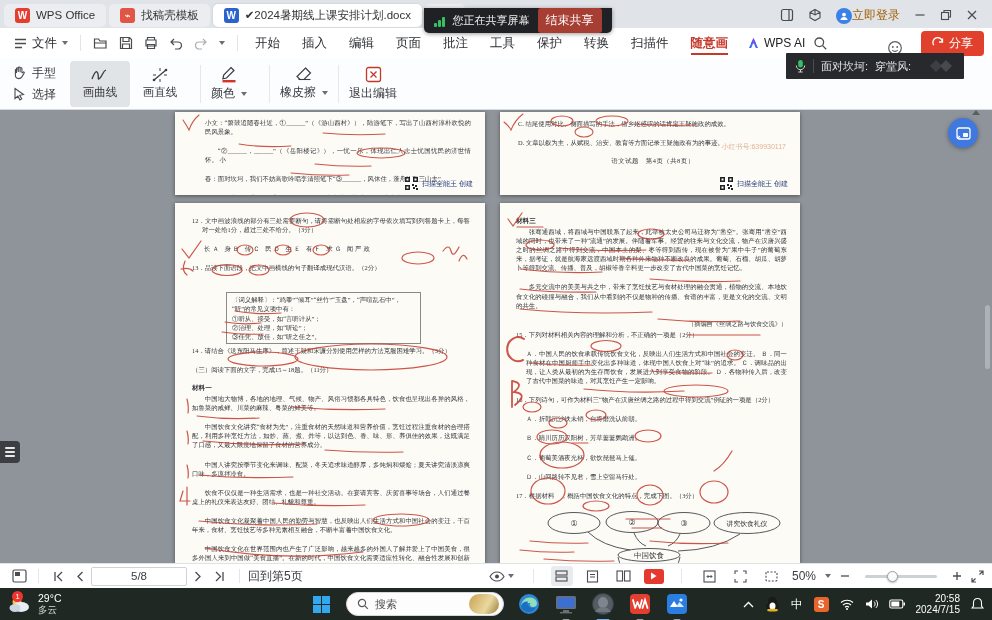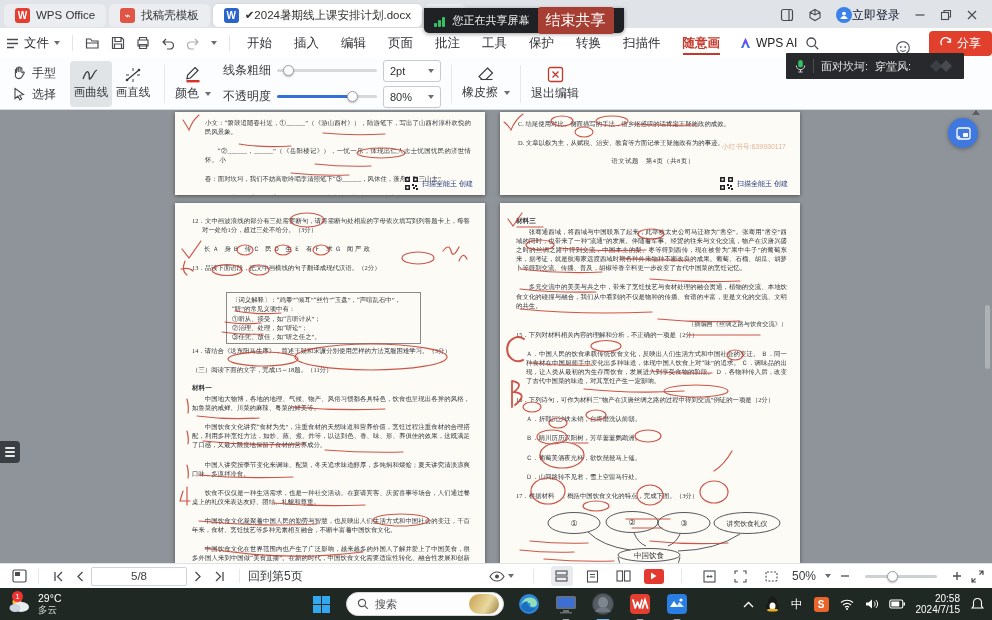--- a/index.html
+++ b/index.html
@@ -10,44 +10,44 @@
 .titlebar{height:28px;background:#e0e3e7;display:flex;align-items:center;padding:2px 4px 0 4px;position:relative}
 .tab{height:23px;display:flex;align-items:center;gap:6px;padding:0 11px;margin-right:3px;border-radius:5px;background:#ebedf0;font-size:11.5px;color:#333;white-space:nowrap}
 .tab.active{background:#fff;box-shadow:0 0 2px rgba(0,0,0,.15)}
 .tabicon{width:15px;height:15px;border-radius:3px;display:flex;align-items:center;justify-content:center;font-size:10px;font-weight:bold;color:#fff;flex:0 0 auto}
 .tabicon.wps{background:#e33e30}
 .tabicon.doc2{background:#e05543}
 .tabicon.word{background:#2a63c9}
 .tabicon.pink{background:#e14a62}
 .newtab{width:20px;height:20px;display:flex;align-items:center;justify-content:center;margin-left:4px}
 .winctl{margin-left:auto;display:flex;align-items:center;gap:14px;padding-right:10px}
-.login{display:flex;align-items:center;font-size:12px;color:#0f172a}
+.login{display:flex;align-items:flex-end;font-size:12px;color:#a16207}
 .avatar{width:16px;height:16px;border-radius:50%;background:#3b82e8;display:flex;align-items:center;justify-content:center}
 
 .sharepop{position:absolute;left:424px;top:8px;height:25px;background:#1f2124;border-radius:0 0 5px 5px;display:flex;align-items:center;gap:8px;padding:0 10px;z-index:60;box-shadow:0 1px 4px rgba(0,0,0,.4)}
 .sharepop .txt{color:#f0f0f0;font-size:11px;white-space:nowrap}
-.endshare{background:#a63e33;color:#fff;font-size:15px;padding:4px 8px;border-radius:3px;white-space:nowrap}
+.endshare{background:#a63e33;color:#fff;font-size:12px;padding:4px 8px;border-radius:3px;white-space:nowrap}
 .sigbars{display:flex;align-items:flex-end;gap:1.5px;height:12px}
 .sigbars i{width:2.5px;background:#35c163;border-radius:1px}
 
-.menubar{height:30px;background:#fff;display:flex;align-items:center;padding:0 0;position:relative;z-index:5}
+.menubar{height:30px;background:#fff;display:flex;align-items:center;padding:0 8px;position:relative;z-index:5}
 .mitem{padding:0 11px;font-size:12.5px;color:#2b2d31;height:30px;line-height:30px;position:relative;white-space:nowrap}
 .mitem.active{color:#c4392c;font-weight:bold}
 .mitem.active::after{content:"";position:absolute;left:11px;right:11px;bottom:3px;height:2px;background:#c4392c}
 .filebtn{display:flex;align-items:center;gap:5px;font-size:12.5px;color:#2b2d31;padding:0 6px}
 .vline{width:1px;height:16px;background:#e2e4e8;margin:0 6px}
 .qicons{display:flex;align-items:center;gap:11px;padding:0 6px}
 .sharebtn{margin-left:8px;background:#e1402d;color:#fff;font-size:12px;display:flex;align-items:center;gap:5px;padding:4px 11px;border-radius:4px}
 .moreright{margin-left:auto;display:flex;align-items:flex-end;gap:10px}
 .wpsai{display:flex;align-items:center;gap:4px;font-size:12px;color:#222;padding:0 8px;white-space:nowrap}
 
 .paintbar{height:52px;background:#fcfdfe;border-bottom:1px solid #d8dbde;display:flex;align-items:center;padding:0 12px;position:relative;z-index:4}
 .v2{display:flex;flex-direction:column;gap:4px}
 .trow{display:flex;align-items:center;gap:6px;font-size:12px;color:#35373b;white-space:nowrap}
-.bigbtn{width:42px;height:46px;display:flex;flex-direction:column;align-items:center;justify-content:center;gap:2px;font-size:11.5px;color:#35373b;border-radius:4px}
+.bigbtn{width:60px;height:46px;display:flex;flex-direction:column;align-items:center;justify-content:center;gap:2px;font-size:11.5px;color:#35373b;border-radius:4px}
 .bigbtn.on{background:#e1e4e7}
 .sep{width:1px;height:38px;background:#e5e7ea;margin:0 10px}
 .slider{width:100px;height:3px;background:#d6d9dc;border-radius:2px;position:relative}
 .slider .fill{position:absolute;left:0;top:0;bottom:0;background:#3471d6;border-radius:2px}
 .thumb{position:absolute;top:-4.5px;width:11px;height:11px;border-radius:50%;background:#fbfbfb;border:1px solid #9aa0a6;box-shadow:0 1px 2px rgba(0,0,0,.25)}
 .dd{width:58px;height:22px;border:1px solid #c7cace;border-radius:3px;display:flex;align-items:center;justify-content:space-between;padding:0 6px;font-size:11px;color:#2f3134;background:#fff}
 .chev{width:0;height:0;border-left:3.5px solid transparent;border-right:3.5px solid transparent;border-top:4px solid #6a6d72}
 .colstack{display:flex;flex-direction:column;align-items:center;gap:2px;font-size:12px;color:#35373b}
 
 .speak{position:absolute;left:786px;top:53px;width:178px;height:26px;background:#27292c;display:flex;align-items:center;gap:7px;padding:0 9px;z-index:55;font-size:11px;color:#e8e8e8;border-radius:1px;white-space:nowrap}
@@ -275,43 +275,20 @@
     <svg width="18" height="18" viewBox="0 0 18 18">
         <path d="M11 2.5l3 3-7.5 7.5-3.6.8.8-3.7z" fill="none" stroke="#3a3c40" stroke-width="1.2"></path>
         <rect x="2.5" y="15" width="13" height="2.4" fill="#d5342a"></rect>
       </svg>
     <span class="trow">
         <span>颜色</span>
         <span class="chev"></span>
       </span>
   </div>
   <div style="width:12px"></div>
-  <div class="v2">
-    <div class="trow">
-      <span>线条粗细</span>
-      <div class="slider">
-          <span class="thumb" style="left:6px"></span>
-        </div>
-      <div class="dd">
-          <span>2pt</span>
-          <span class="chev"></span>
-        </div>
-    </div>
-    <div class="trow">
-      <span>不透明度</span>
-      <div class="slider">
-          <span class="fill" style="width:76px"></span>
-          <span class="thumb" style="left:70px"></span>
-        </div>
-      <div class="dd">
-          <span>80%</span>
-          <span class="chev"></span>
-        </div>
-    </div>
-  </div>
   <span class="sep"></span>
   <div class="colstack">
     <svg width="18" height="16" viewBox="0 0 18 16">
         <path d="M10.5 2l5 5-6.5 6.5h-4l-3-3z" fill="none" stroke="#3a3c40" stroke-width="1.2"></path>
         <path d="M3.5 13.5h12" stroke="#3a3c40" stroke-width="1.1"></path>
       </svg>
     <span class="trow">
         <span>橡皮擦</span>
         <span class="chev"></span>
       </span>

